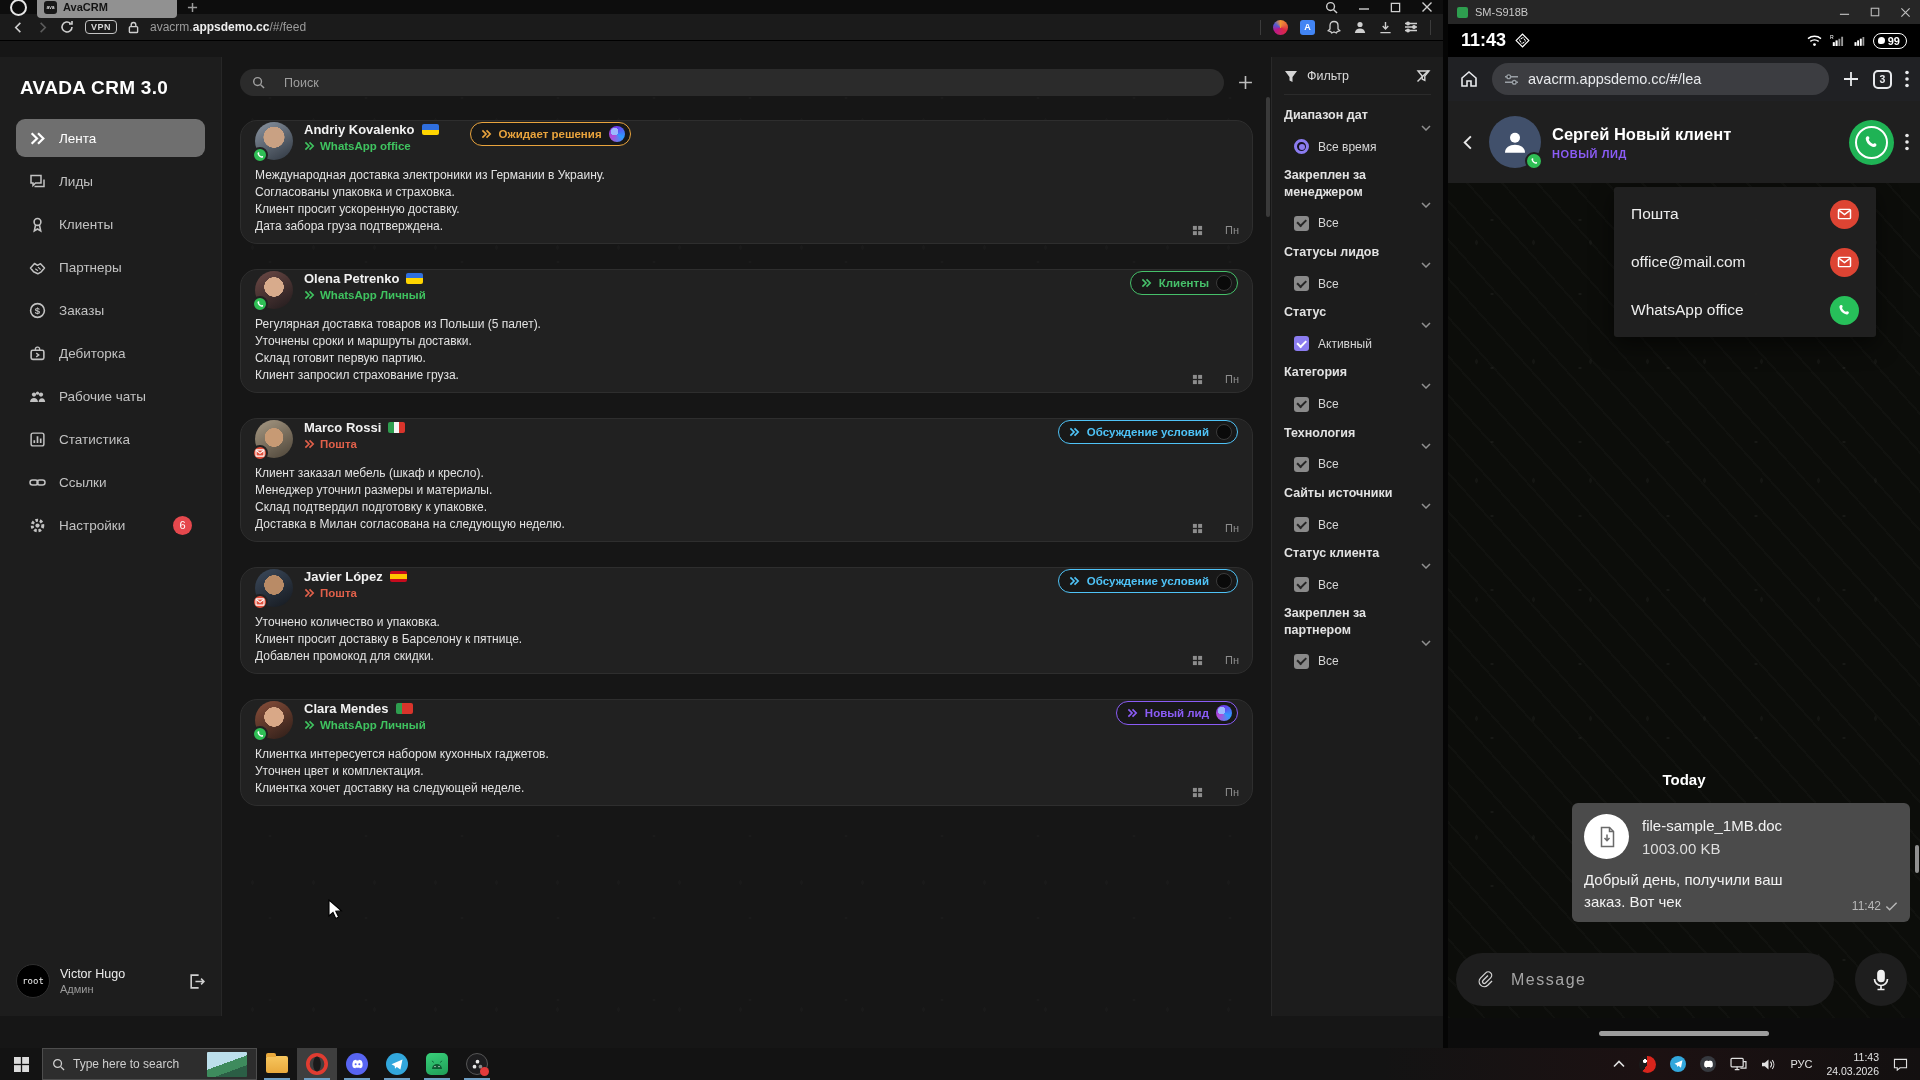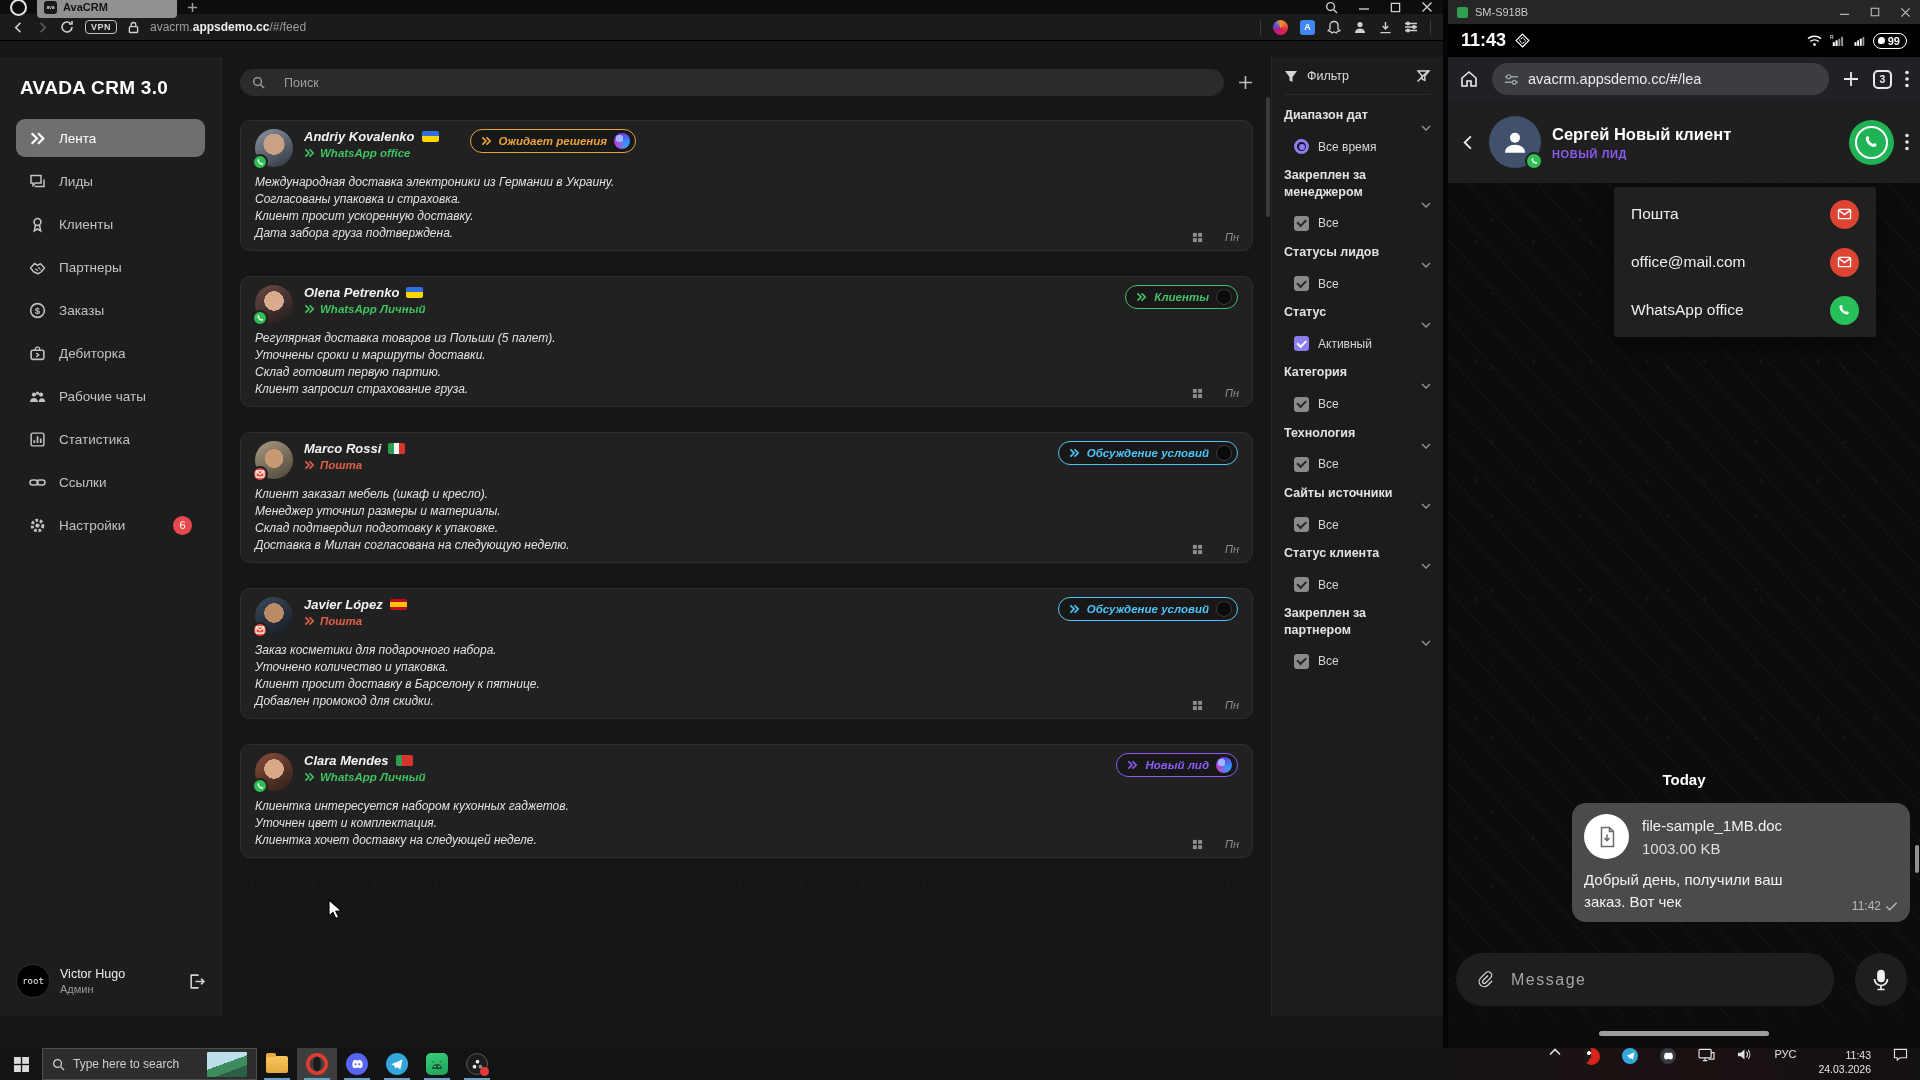--- a/index.html
+++ b/index.html
@@ -48,21 +48,21 @@
   .su-name { font-size:12.5px; color:#ececec; } .su-role { font-size:11px; color:#9a9a9a; margin-top:2px; }
   .logout { margin-left:auto; color:#d0d0d0; }
   
   .feedcol { flex:1; padding:12px 18px 0; position:relative; background-color:#161616;
     background-image: radial-gradient(rgba(255,255,255,.022) 1.2px, transparent 1.7px),
       radial-gradient(rgba(255,255,255,.016) 1px, transparent 1.4px);
     background-size: 96px 82px, 61px 127px; overflow:hidden; }
   .search-row { display:flex; align-items:center; gap:14px; margin-bottom:24px; }
   .search-pill { flex:1; height:27px; background:#2b2b2b; border-radius:15px; display:flex; align-items:center; gap:19px; padding:0 12px; color:#9f9f9f; font-size:12.5px; }
   .plusbtn { color:#bdbdbd; }
-  .card { position:relative; background:#212121; border:1px solid #2e2e2e; border-radius:10px; padding:8px 14px 8px; margin-bottom:25px;font-style:italic; }
+  .card { position:relative; background:#212121; border:1px solid #2e2e2e; border-radius:17px; padding:1px 14px 8px; margin-bottom:25px; }
   .c-head { display:flex; align-items:flex-start; gap:11px; }
   .c-av { width:38px; height:38px; border-radius:50%; position:relative; flex:none; }
   .av1 { background:radial-gradient(circle at 50% 40%, #c9a183 0 35%, transparent 36%), linear-gradient(150deg,#8b95a2,#2e3640); }
   .av2 { background:radial-gradient(circle at 50% 42%, #d8ab8c 0 33%, transparent 34%), linear-gradient(150deg,#6e4a46,#201a1c); }
   .av3 { background:radial-gradient(circle at 50% 46%, #c79a74 0 33%, transparent 34%), linear-gradient(150deg,#a89a84,#4c4438); }
   .av4 { background:radial-gradient(circle at 50% 42%, #b98b66 0 33%, transparent 34%), linear-gradient(150deg,#3c4a5c,#15191f); }
   .av5 { background:radial-gradient(circle at 50% 42%, #d9a887 0 33%, transparent 34%), linear-gradient(150deg,#8a4f3a,#2c1d18); }
   .c-chan { position:absolute; left:-3px; bottom:-3px; width:16px; height:16px; border-radius:50%; border:2px solid #212121; display:grid; place-items:center; }
   .chan-wa { background:#2fbf55; } .chan-mail { background:#e0503c; }
   .c-name-row { display:flex; align-items:center; }
@@ -113,21 +113,21 @@
   .ch-sub { font-size:11px; font-weight:800; color:#8b5cf6; letter-spacing:.6px; margin-top:4px; }
   .wa-big { margin-left:auto; width:45px; height:45px; border-radius:50%; background:#1fb355; display:grid; place-items:center; flex:none; }
   .wa-big .ring { width:33px; height:33px; border:2.5px solid #fff; border-radius:50%; display:grid; place-items:center; }
   .p-chat { flex:1; position:relative; overflow:hidden; }
   .menu { position:absolute; top:4px; left:166px; width:262px; background:rgba(33,33,33,.96); border-radius:3px; box-shadow:0 8px 22px rgba(0,0,0,.55); padding:3px 0; }
   .m-row { height:48px; display:flex; align-items:center; padding:0 17px; }
   .m-label { font-size:15.5px; color:#ededed; }
   .m-ic { margin-left:auto; width:29px; height:29px; border-radius:50%; display:grid; place-items:center; }
   .m-ic.mail { background:#dd4433; } .m-ic.wa { background:#27c05a; }
   .today { position:absolute; top:588px; left:0; right:0; text-align:center; font-size:15px; font-weight:700; color:#fff; }
-  .bubble { position:absolute; top:620px; right:10px; width:338px; background:#4b4b4b; border-radius:14px; padding:11px 12px 9px; color:#f2f2f2; }
+  .bubble { position:absolute; top:620px; right:10px; width:338px; background:#4b4b4b; border-radius:6px; padding:11px 12px 9px; color:#f2f2f2; }
   .b-file { display:flex; align-items:center; gap:13px; }
   .b-fic { width:45px; height:45px; border-radius:50%; background:#fff; display:grid; place-items:center; flex:none; }
   .b-fname { font-size:15px; } .b-fsize { font-size:15px; color:#dedede; margin-top:6px; }
   .b-text { margin-top:10px; font-size:15px; line-height:1.45; width:232px; }
   .b-meta { position:absolute; right:12px; bottom:9px; display:flex; align-items:center; gap:4px; color:#b9b9b9; font-size:12px; }
   .p-input { position:absolute; left:8px; bottom:12px; width:378px; height:53px; background:#1e1e1e; border-radius:27px; display:flex; align-items:center; gap:15px; padding:0 19px; }
   .p-ph { color:#a5a5a5; font-size:16px; letter-spacing:1.5px; }
   .mic-btn { position:absolute; right:13px; bottom:12px; width:52px; height:53px; border-radius:27px; background:#1e1e1e; display:grid; place-items:center; }
   .p-scroll { position:absolute; right:1px; top:662px; width:4px; height:28px; background:#909090; border-radius:2px; }
   .p-home { height:30px; background:#0c0c0c; display:grid; place-items:center; }
@@ -141,21 +141,21 @@
   .t-ic { width:40px; display:grid; place-items:center; position:relative; }
   .t-ic.active { background:#3e3e3e; }
   .t-ic::after { content:""; position:absolute; bottom:0; left:7px; right:7px; height:2px; background:#6f9fc4; }
   .tele { width:22px; height:22px; border-radius:50%; background:#32a7dc; display:grid; place-items:center; }
   .disc { width:22px; height:22px; border-radius:50%; background:#5865f2; display:grid; place-items:center; }
   .andr { width:22px; height:22px; border-radius:5px; background:linear-gradient(160deg,#39d07a,#1f9e57); display:grid; place-items:center; color:#0b3; }
   .obsb { width:22px; height:22px; border-radius:50%; background:#1d1d1f; border:1px solid #555; position:relative; display:grid; place-items:center; }
   .obsb i { position:absolute; right:-2px; bottom:-2px; width:9px; height:9px; border-radius:50%; background:#e23b3b; }
   .fold { width:22px; height:17px; position:relative; background:linear-gradient(#f7c65e,#e9a93c); border-radius:2px; }
   .fold::before { content:""; position:absolute; top:-3px; left:0; width:10px; height:4px; background:#e9a93c; border-radius:2px 2px 0 0; }
-  .t-right { margin-left:auto; display:flex; gap:22px; padding:0 12px; color:#e3e3e3; font-size:11px; }
+  .t-right { margin-left:auto; display:flex; align-items:center; gap:14px; padding:0 12px; color:#e3e3e3; font-size:11px; }
   .tclock { text-align:right; font-size:10.5px; line-height:1.35; }
   .opball { width:17px; height:17px; border-radius:50%; background:radial-gradient(circle at 35% 30%, #fff 0 12%, transparent 13%), conic-gradient(#d8251c 0 60%, #1a1a1a 60%); }
   .cursor { position:absolute; left:328px; top:899px; z-index:50; }
 </style>
 </head>
 <body>
 
 <div class="opera">
   <div class="tabstrip">
     <span class="o-logo"></span>
@@ -557,21 +557,20 @@
                 <span>
                   <svg viewBox="0 0 12 10" width="11" height="10" fill="none" stroke="currentColor" stroke-width="1.8">
                     <path d="M1.5 1l4 4-4 4M6 1l4 4-4 4"></path>
                   </svg>
                 </span>
                 <span>Обсуждение условий</span>
                 <span class="chip-av root"></span>
               </span>
             </div>
             <div class="c-body">
-              <div>Заказ косметики для подарочного набора.</div>
               <div>Уточнено количество и упаковка.</div>
               <div>Клиент просит доставку в Барселону к пятнице.</div>
               <div>Добавлен промокод для скидки.</div>
             </div>
             <div class="c-foot">
               <span>
                 <svg viewBox="0 0 12 12" width="11" height="11" fill="currentColor">
                   <rect x="1" y="1" width="4.3" height="4.3"></rect>
                   <rect x="6.7" y="1" width="4.3" height="4.3"></rect>
                   <rect x="1" y="6.7" width="4.3" height="4.3"></rect>

